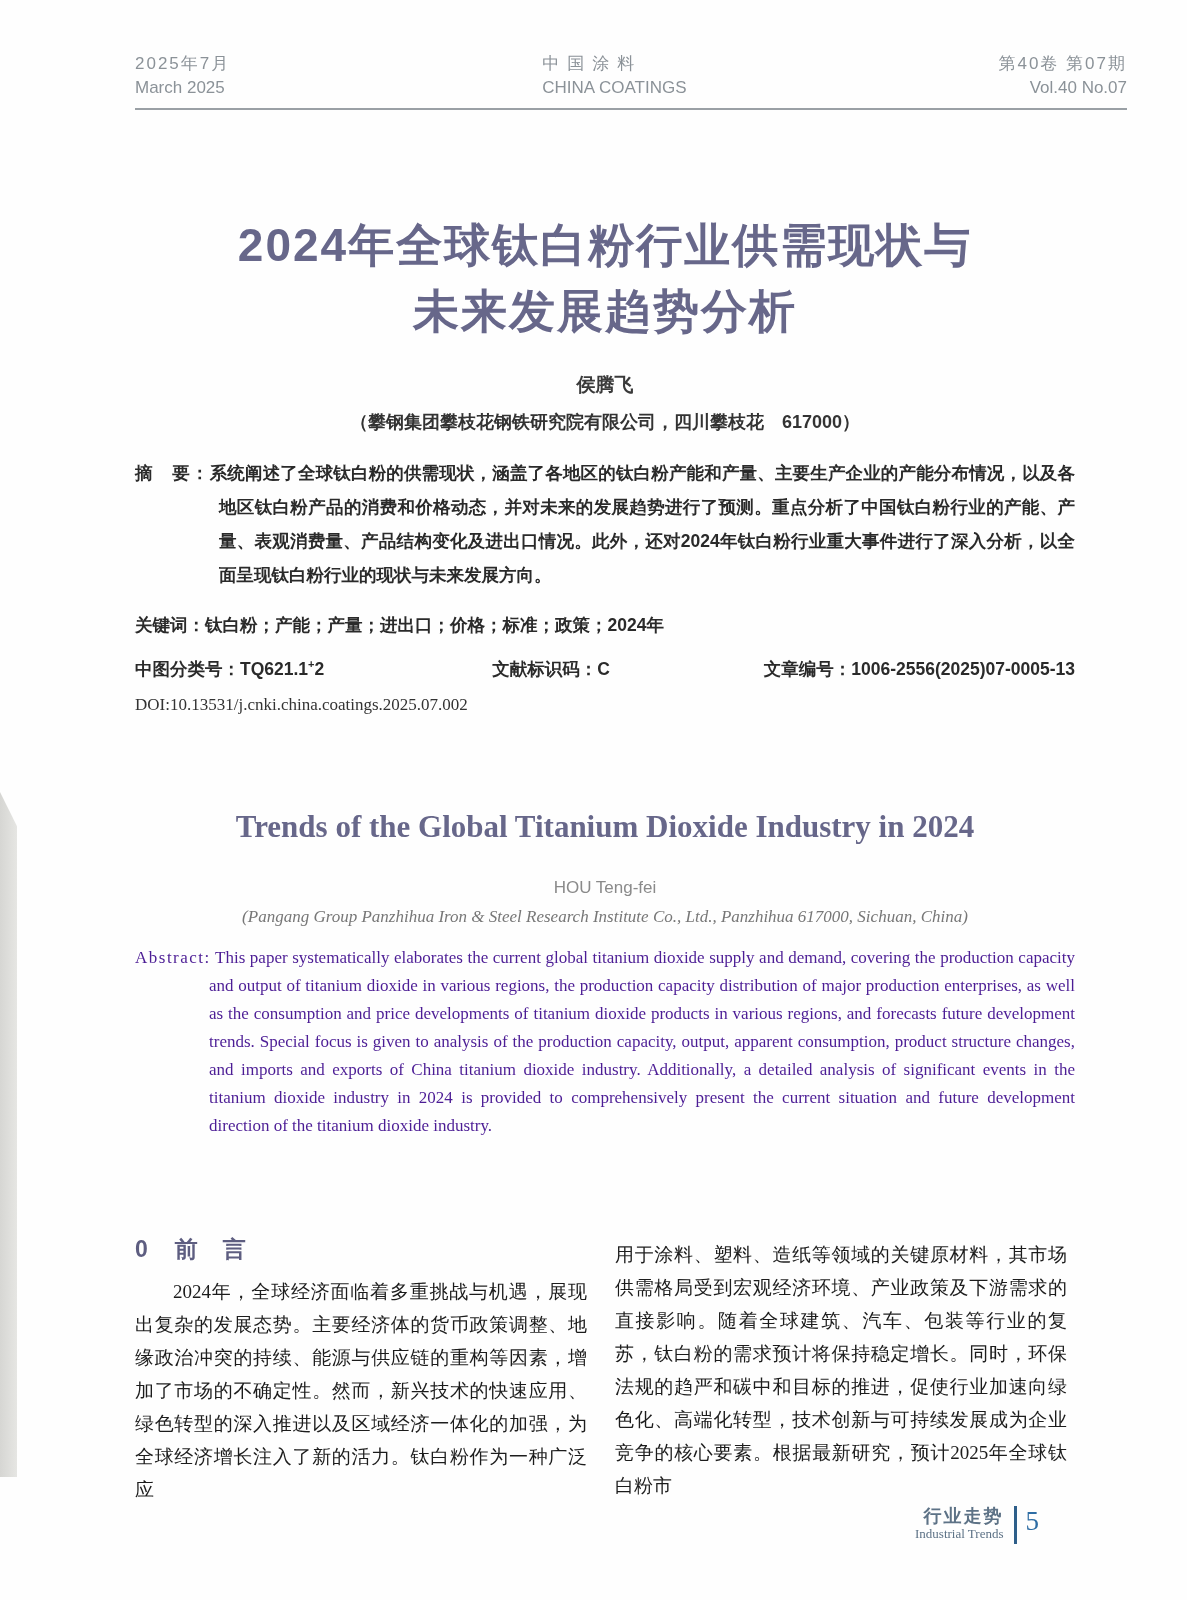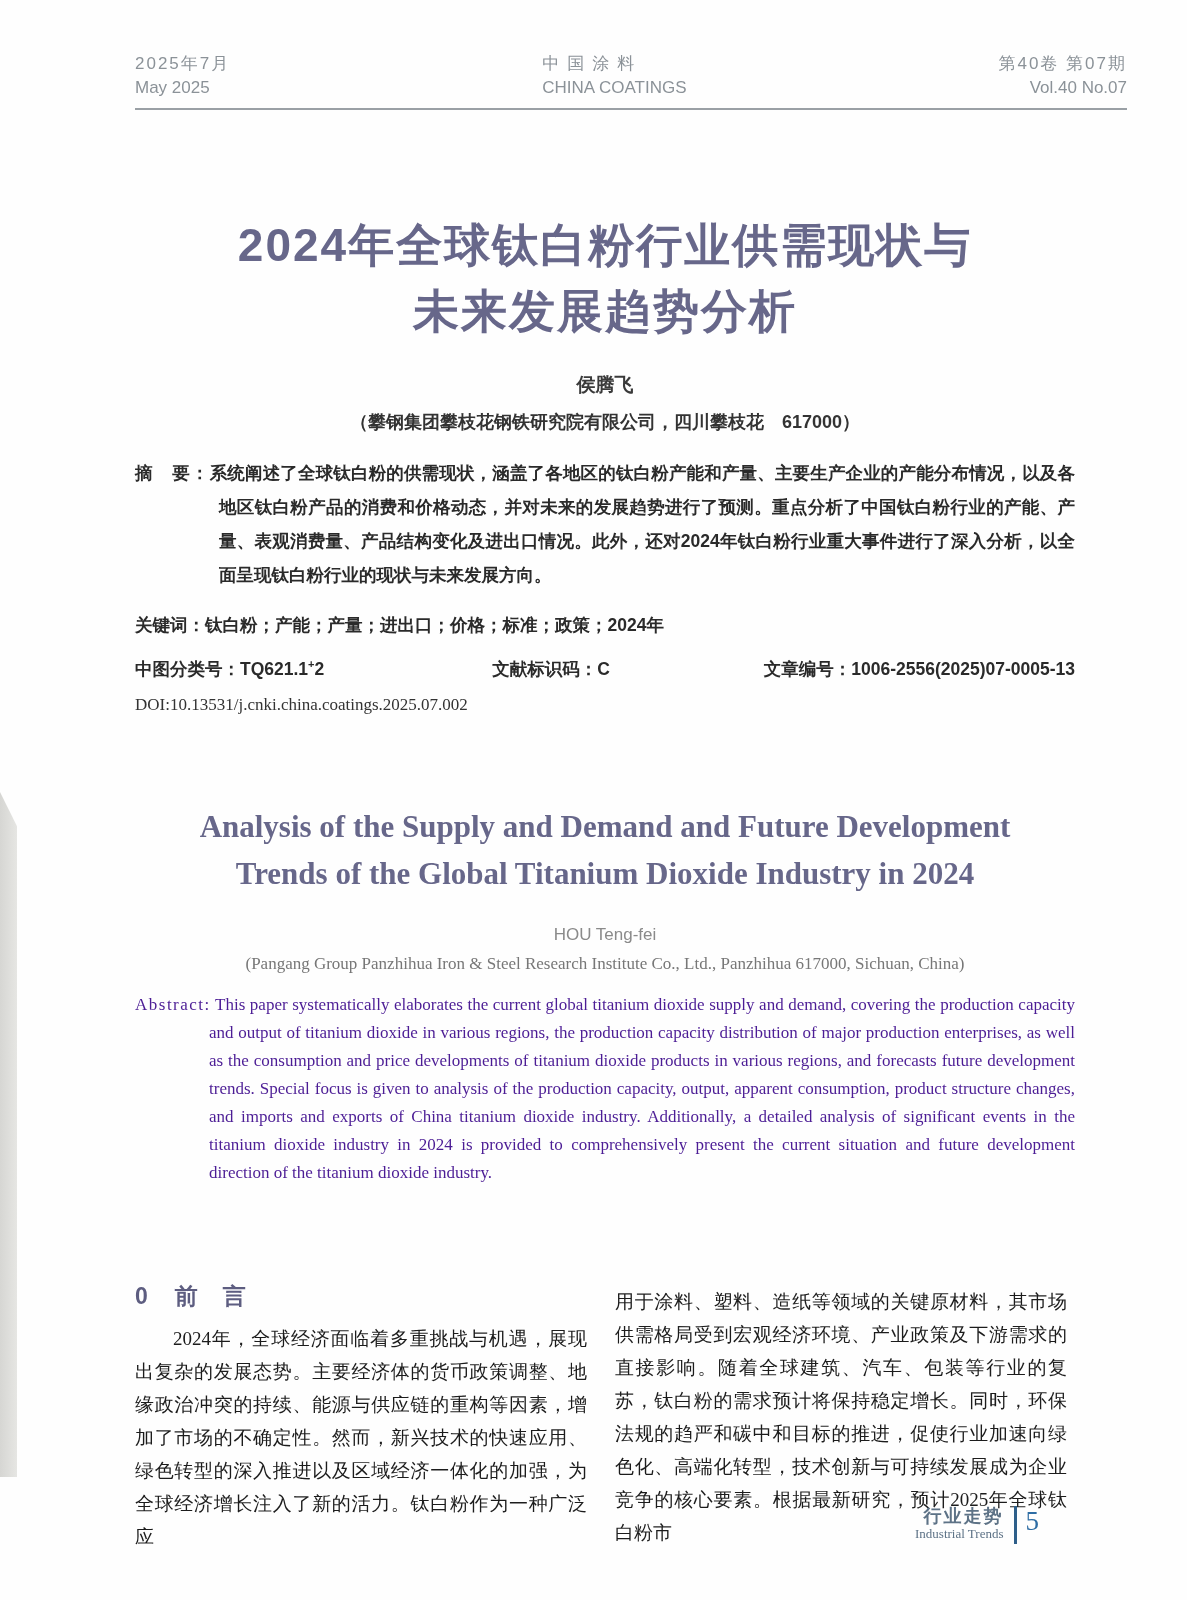--- a/index.html
+++ b/index.html
@@ -49,21 +49,21 @@
   .meta-row .m3{margin-left:auto;}
   sup{font-size:11px;}
   .doi{margin-top:14px;font-family:"Liberation Serif",serif;font-size:17px;color:#333;}
   
   .title-en{
     margin-top:88px;text-align:center;
     font-family:"Liberation Serif",serif;font-weight:700;
     font-size:31px;line-height:47px;color:#67678a;
   }
   .author-en{margin-top:28px;text-align:center;font-size:17px;color:#8a8a8a;}
-  .affil-en{margin-top:9px;text-align:center;font-family:"Liberation Serif",serif;font-size:17px;color:#777;}
+  .affil-en{margin-top:9px;text-align:center;font-family:"Liberation Serif",serif;font-style:italic;font-size:17px;color:#777;}
   .abstract-en{
     font-family:"Liberation Serif",serif;font-size:17px;line-height:28px;
     color:#4c1d95;text-align:justify;
     padding-left:74px;text-indent:-74px;
   }
   .abstract-en .lab{letter-spacing:1.5px;}
   .keywords-en{margin-top:10px;font-family:"Liberation Serif",serif;font-size:17px;color:#555;}
   
   .body-cols{margin-top:94px;display:flex;gap:28px;width:932px;}
   .col{width:452px;}
@@ -89,21 +89,21 @@
   .pf-num{font-family:"Liberation Serif",serif;font-size:27px;color:#2e6da4;}
 </style>
 </head>
 <body>
 
 <div class="scan-shadow"></div>
 
 <div class="header">
   <div class="left">
     <div class="cn">2025年7月</div>
-    <div>May 2025</div>
+    <div>March 2025</div>
   </div>
   <div class="center">
     <div class="cn">中国涂料</div>
     <div>CHINA COATINGS</div>
   </div>
   <div class="right">
     <div class="cn">第40卷 第07期</div>
     <div>Vol.40 No.07</div>
   </div>
 </div>
@@ -124,21 +124,20 @@
 
   <div class="meta-row">
     <div class="m1"><span>中图分类号：</span><span>TQ621.1</span><sup>+</sup><span>2</span></div>
     <div class="m2"><span>文献标识码：</span><span>C</span></div>
     <div class="m3"><span>文章编号：</span><span>1006-2556(2025)07-0005-13</span></div>
   </div>
 
   <div class="doi">DOI:10.13531/j.cnki.china.coatings.2025.07.002</div>
 
   <div class="title-en">
-    <div>Analysis of the Supply and Demand and Future Development</div>
     <div>Trends of the Global Titanium Dioxide Industry in 2024</div>
   </div>
 
   <div class="author-en">HOU Teng-fei</div>
   <div class="affil-en">(Pangang Group Panzhihua Iron &amp; Steel Research Institute Co., Ltd., Panzhihua 617000, Sichuan, China)</div>
 
   <p class="abstract-en"><span class="lab">Abstract:</span> <span>This paper systematically elaborates the current global titanium dioxide supply and demand, covering the production capacity and output of titanium dioxide in various regions, the production capacity distribution of major production enterprises, as well as the consumption and price developments of titanium dioxide products in various regions, and forecasts future development trends. Special focus is given to analysis of the production capacity, output, apparent consumption, product structure changes, and imports and exports of China titanium dioxide industry. Additionally, a detailed analysis of significant events in the titanium dioxide industry in 2024 is provided to comprehensively present the current situation and future development direction of the titanium dioxide industry.</span></p>
 
 
   <div class="body-cols">

